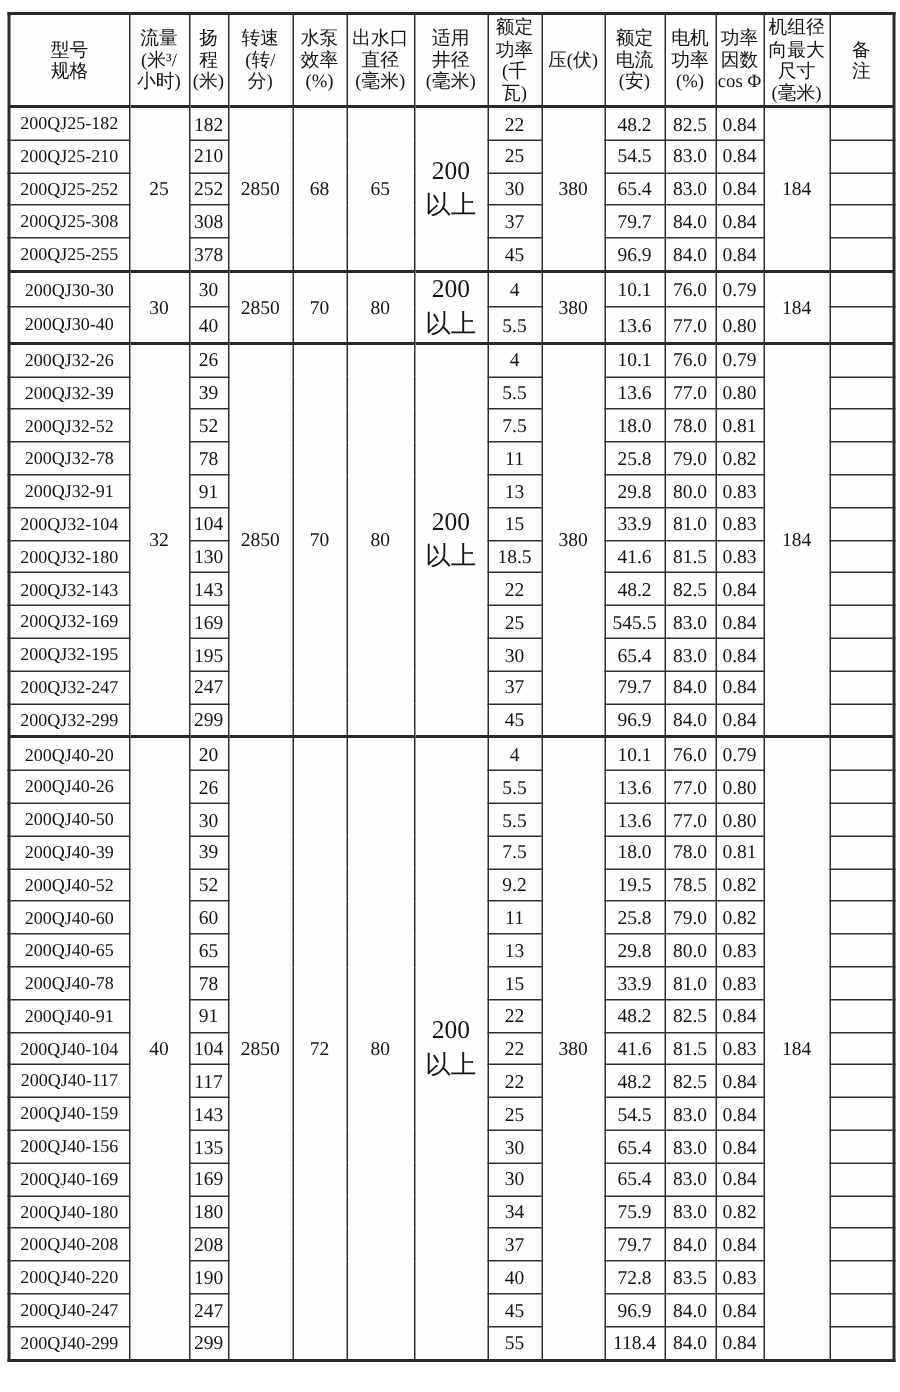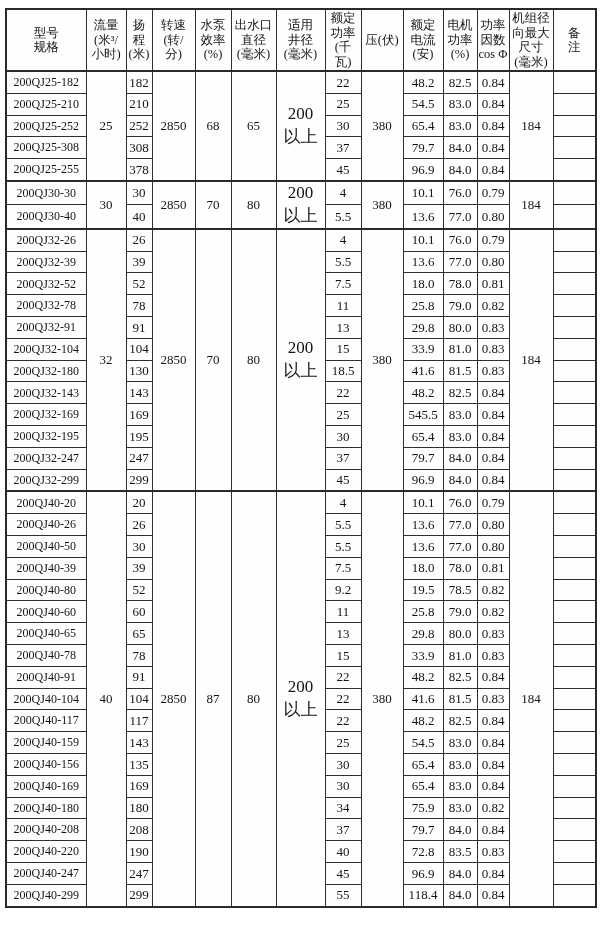--- a/index.html
+++ b/index.html
@@ -314,21 +314,21 @@
           <td>96.9</td>
           <td>84.0</td>
           <td>0.84</td>
           <td></td>
         </tr>
         <tr class="section-start">
           <td class="model">200QJ40-20</td>
           <td rowspan="19">40</td>
           <td>20</td>
           <td rowspan="19">2850</td>
-          <td rowspan="19">87</td>
+          <td rowspan="19">72</td>
           <td rowspan="19">80</td>
           <td rowspan="19" class="pre">200
 以上</td>
           <td>4</td>
           <td rowspan="19">380</td>
           <td>10.1</td>
           <td>76.0</td>
           <td>0.79</td>
           <td rowspan="19">184</td>
           <td></td>
@@ -354,21 +354,21 @@
         <tr>
           <td class="model">200QJ40-39</td>
           <td>39</td>
           <td>7.5</td>
           <td>18.0</td>
           <td>78.0</td>
           <td>0.81</td>
           <td></td>
         </tr>
         <tr>
-          <td class="model">200QJ40-80</td>
+          <td class="model">200QJ40-52</td>
           <td>52</td>
           <td>9.2</td>
           <td>19.5</td>
           <td>78.5</td>
           <td>0.82</td>
           <td></td>
         </tr>
         <tr>
           <td class="model">200QJ40-60</td>
           <td>60</td>

